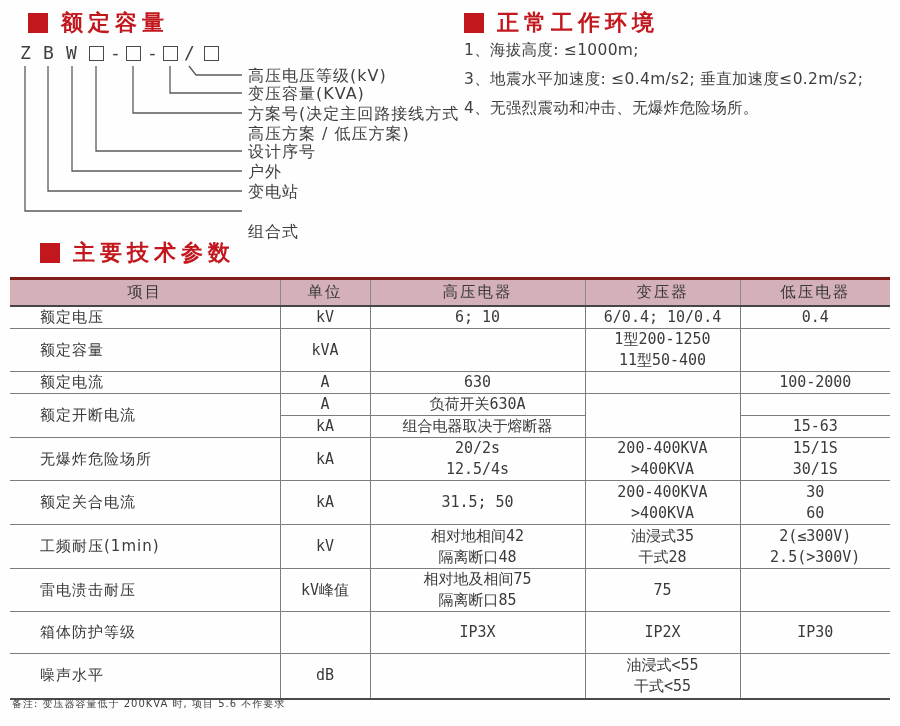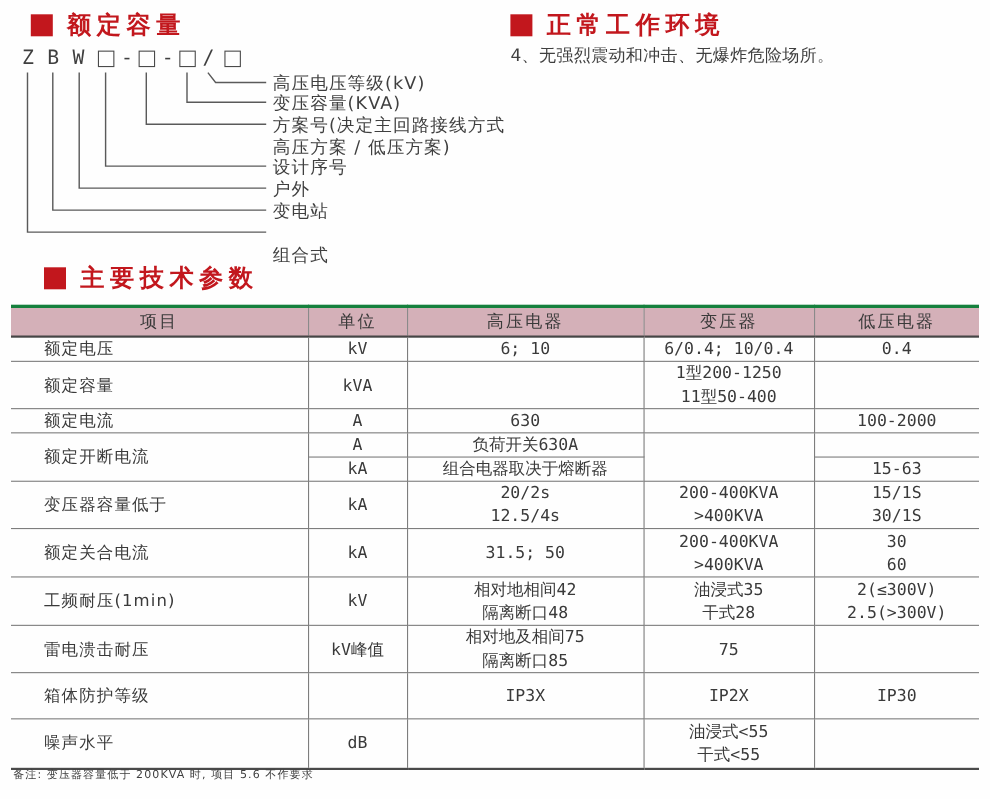--- a/index.html
+++ b/index.html
@@ -26,21 +26,21 @@
   .diag-label { position:absolute; left:238px; font-size:16px; color:#3f3f3f; white-space:nowrap; letter-spacing:1px; }
 
   
   #env-list { position:absolute; left:464px; top:36px; width:436px; }
   .env-item { font-size:15.5px; line-height:29px; color:#3f3f3f; white-space:nowrap; letter-spacing:0.3px; }
 
   
   #params-table {
     position:absolute; left:10px; top:277px; width:880px;
     border-collapse:collapse; table-layout:fixed;
-    border-top:3px solid #15803d;
+    border-top:3px solid #7f1d1d;
   }
   #params-table th {
     background:#d4b0b8; font-weight:normal; font-size:15.5px; color:#3a3a3a;
     height:23px; letter-spacing:2px;
     border:1px solid #8a8a8a; border-bottom:2px solid #454545;
   }
   #params-table td {
     border:1px solid #7d7d7d;
     font-family:"DejaVu Sans Mono","DejaVu Sans",sans-serif;
     font-size:15px; text-align:center; vertical-align:middle;
@@ -63,20 +63,22 @@
   <span class="sq"></span>
   <span>额定容量</span>
 </div>
 
 <div class="section-title" style="left:464px; top:8px;">
   <span class="sq"></span>
   <span>正常工作环境</span>
 </div>
 
 <div id="env-list">
+    <div class="env-item">1、海拔高度: ≤1000m;</div>
+    <div class="env-item">3、地震水平加速度: ≤0.4m/s2; 垂直加速度≤0.2m/s2;</div>
     <div class="env-item">4、无强烈震动和冲击、无爆炸危险场所。</div>
   </div>
 
 <div id="model-diagram">
   <svg width="460" height="200" viewBox="0 0 460 200">
     <g stroke="#5a5a5a" stroke-width="1.3" fill="none">
       <polyline points="179,28 186,37 232,37"></polyline>
       <polyline points="160,28 160,55 232,55"></polyline>
       <polyline points="123,28 123,75 232,75"></polyline>
       <polyline points="86,28 86,113 232,113"></polyline>
@@ -207,21 +209,21 @@
         </td>
         <td>
           <div>组合电器取决于熔断器</div>
         </td>
         <td>
           <div>15-63</div>
         </td>
       </tr>
       <tr style="height: 43px;">
         <td class="item-col">
-          <div>变压器容量低于</div>
+          <div>无爆炸危险场所</div>
         </td>
         <td>
           <div>kA</div>
         </td>
         <td>
           <div>20/2s</div>
           <div>12.5/4s</div>
         </td>
         <td>
           <div>200-400KVA</div>

